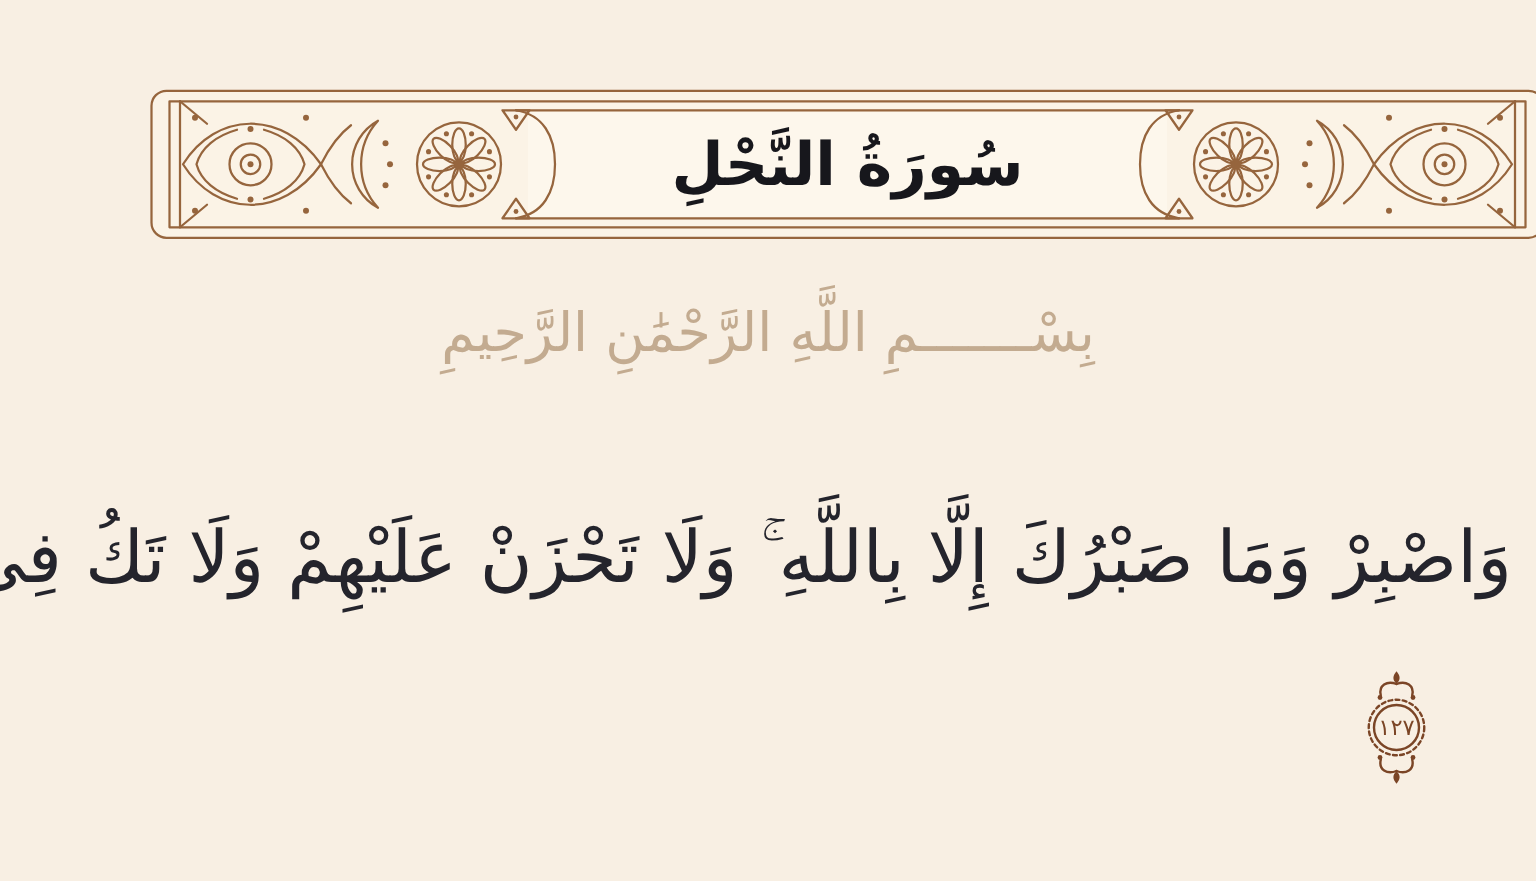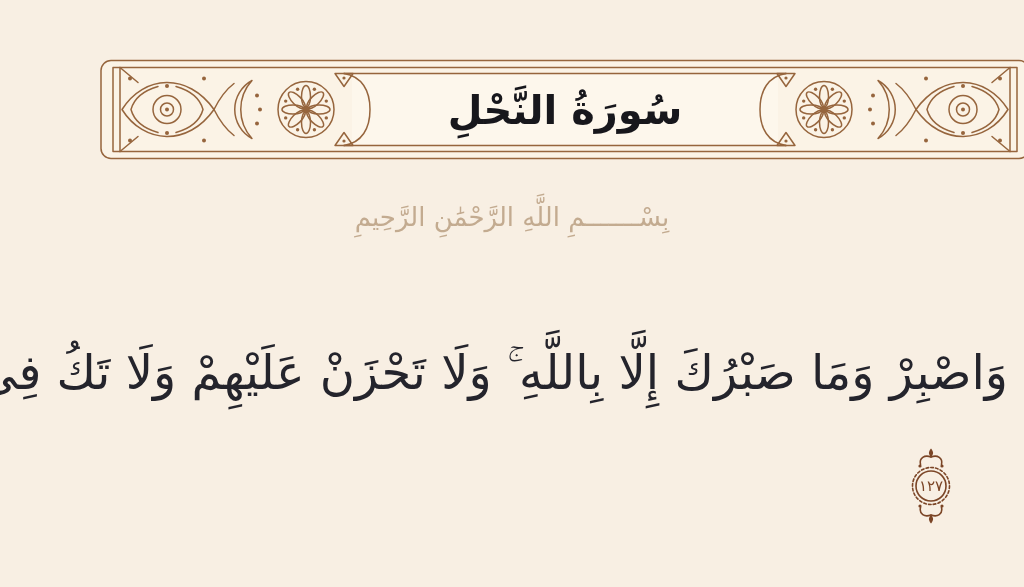--- a/index.html
+++ b/index.html
@@ -23,21 +23,21 @@
   .bandbg{fill:var(--banner-bg);stroke:var(--ornament-brown);stroke-width:1.5;}
   .panelbg{fill:var(--panel-bg);stroke:none;}
   .title{
     position:absolute;inset:0;display:flex;align-items:center;justify-content:center;
     font-size:40px;font-weight:bold;color:var(--title-black);letter-spacing:1px;
   }
 
   
   .basmala{
     position:absolute;top:202px;left:0;right:0;text-align:center;
-    font-size:26px;color:var(--basmala-tan);
+    font-size:36px;color:var(--basmala-tan);
   }
 
   
   .verse{
     position:absolute;top:316px;left:18px;right:16px;
     direction:rtl;text-align:right;color:var(--verse-black);font-size:48px;
   }
   .vline{line-height:112px;white-space:nowrap;}
   .vline2{margin-right:46px;}
 

